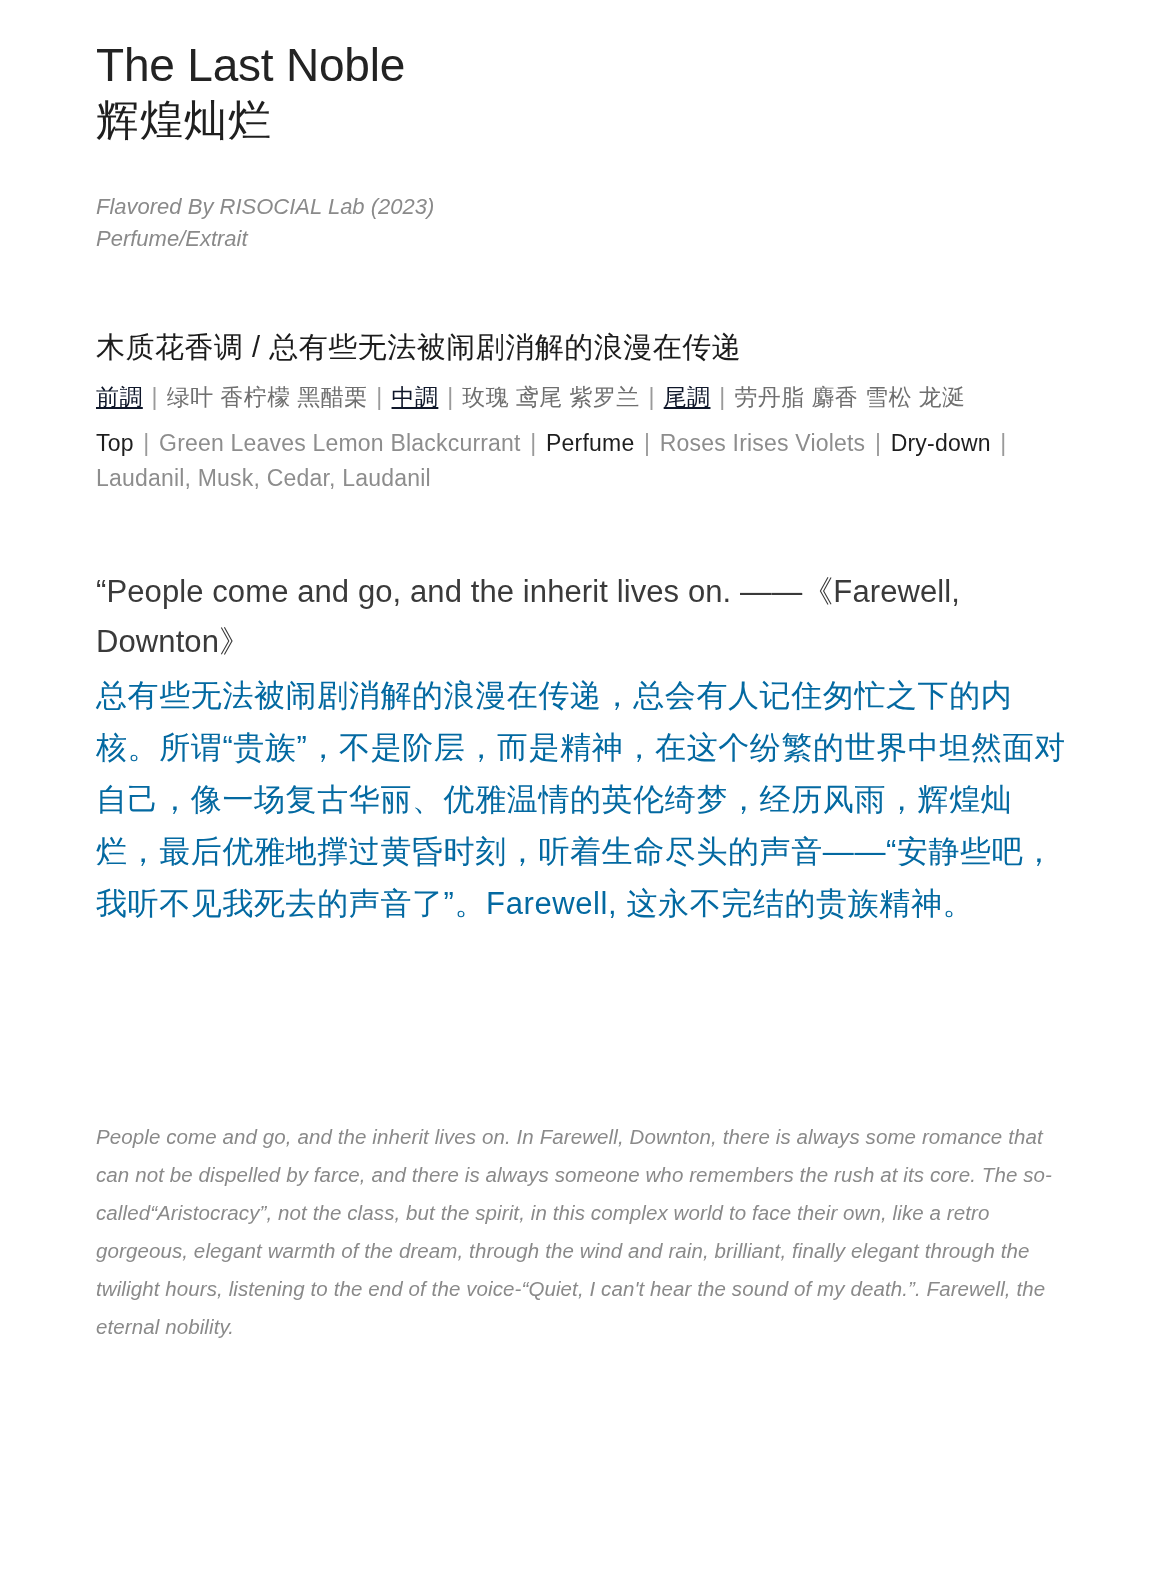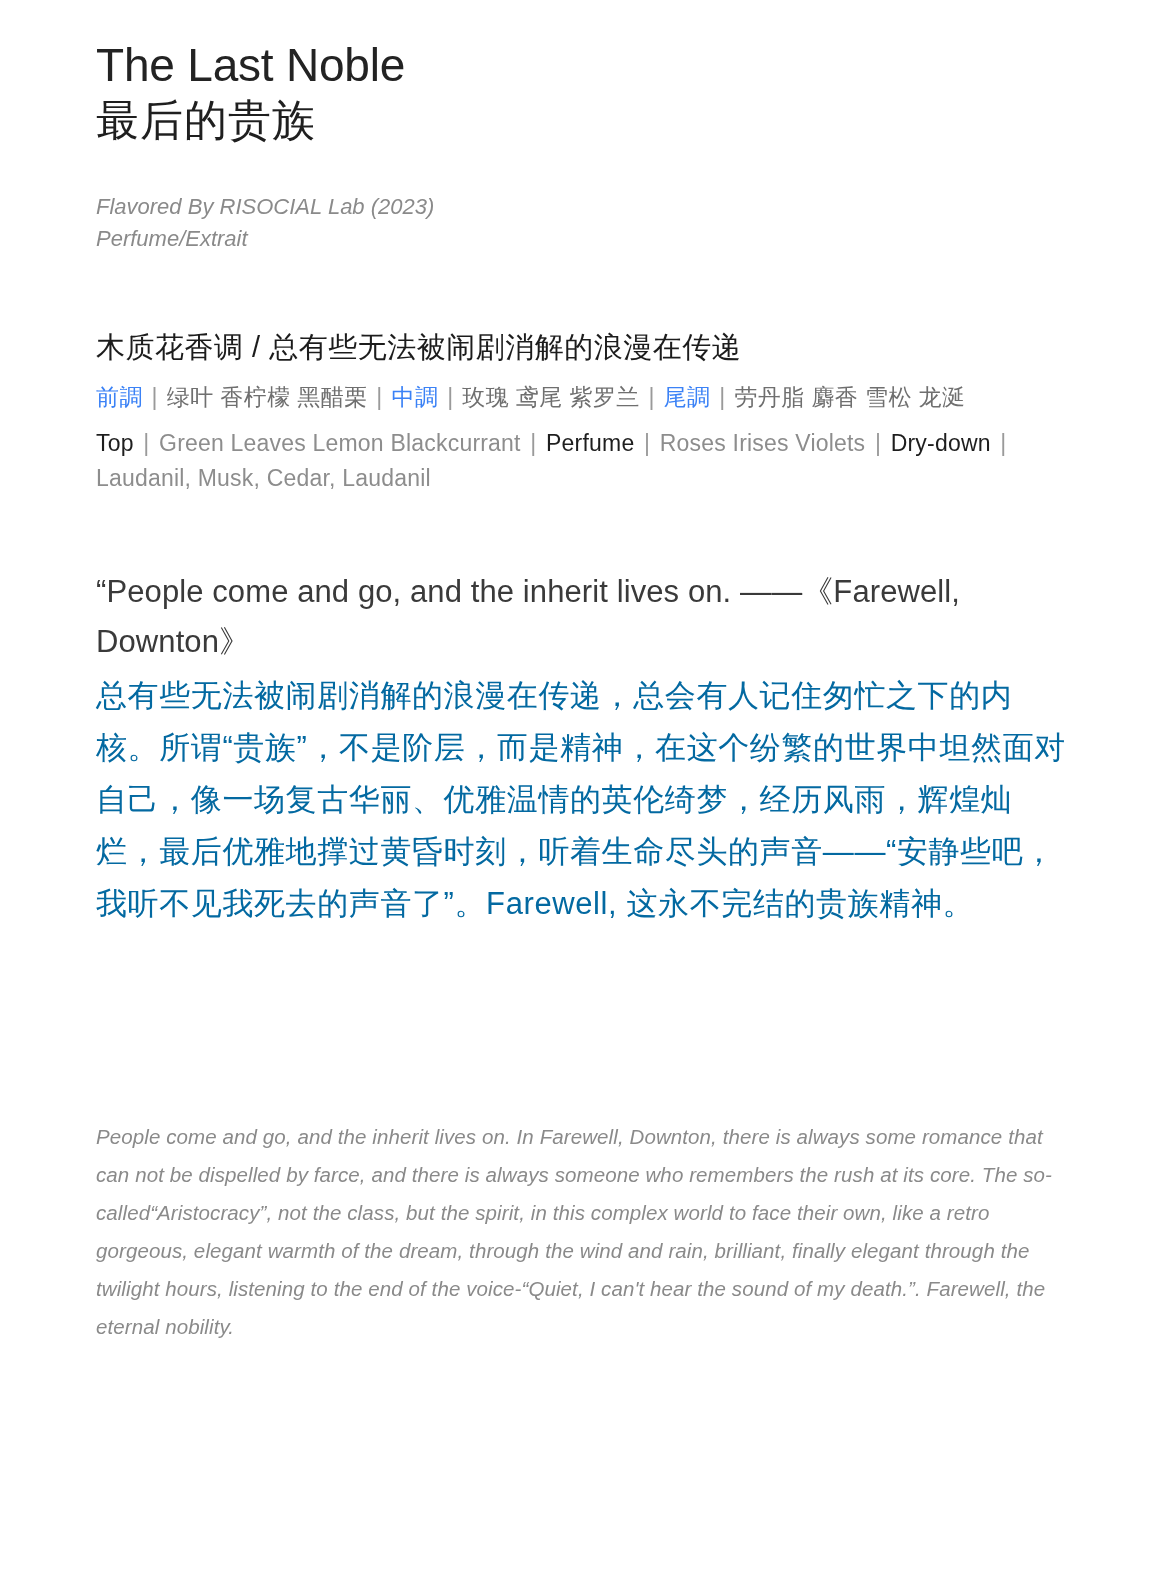--- a/index.html
+++ b/index.html
@@ -65,21 +65,22 @@
     letter-spacing: 0.5px;
   }
   .notes-zh {
     margin-top: 14px;
     font-size: 23px;
     line-height: 1.55;
     color: #6f6f6f;
     letter-spacing: 0.4px;
   }
   .notes-zh .lbl {
-    color: #3b82f6;
+    color: #0f172a;
+    text-decoration: underline;
   }
   .notes-zh .sep {
     color: #9a9a9a;
     padding: 0 2px;
   }
   .notes-en {
     margin-top: 10px;
     font-size: 23px;
     line-height: 1.55;
     color: #8d8d8d;
@@ -121,21 +122,21 @@
     letter-spacing: 0.1px;
   }
 </style>
 </head>
 <body>
 
 <div class="page">
 
   <div class="title-block">
     <div class="title-en">The Last Noble</div>
-    <div class="title-zh">最后的贵族</div>
+    <div class="title-zh">辉煌灿烂</div>
   </div>
 
   <div class="credits">
     <div>Flavored By RISOCIAL Lab (2023)</div>
     <div>Perfume/Extrait</div>
   </div>
 
   <div class="notes">
     <div class="notes-heading">木质花香调 /  总有些无法被闹剧消解的浪漫在传递</div>
 

